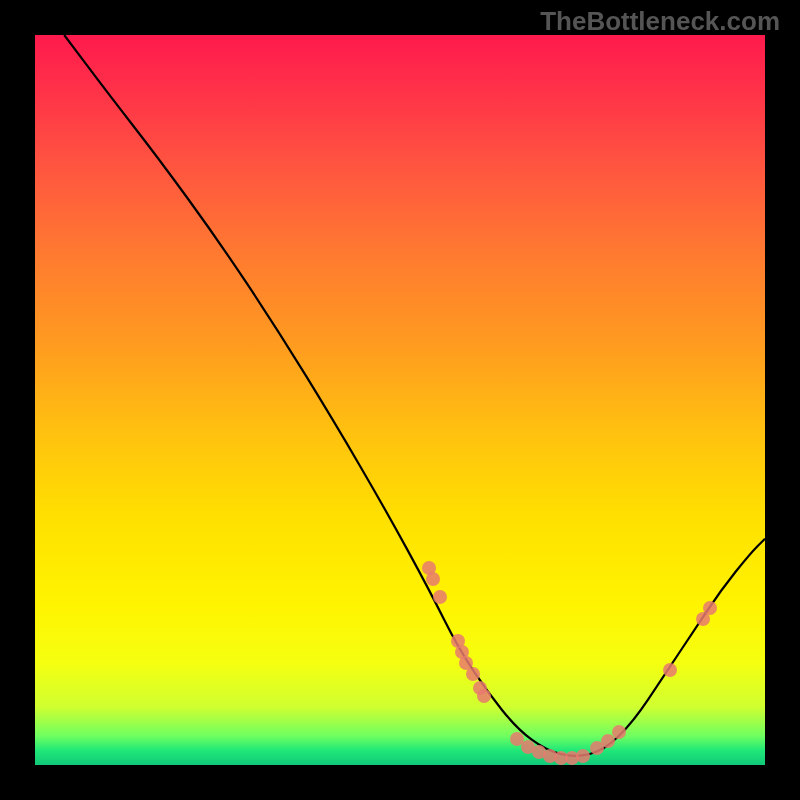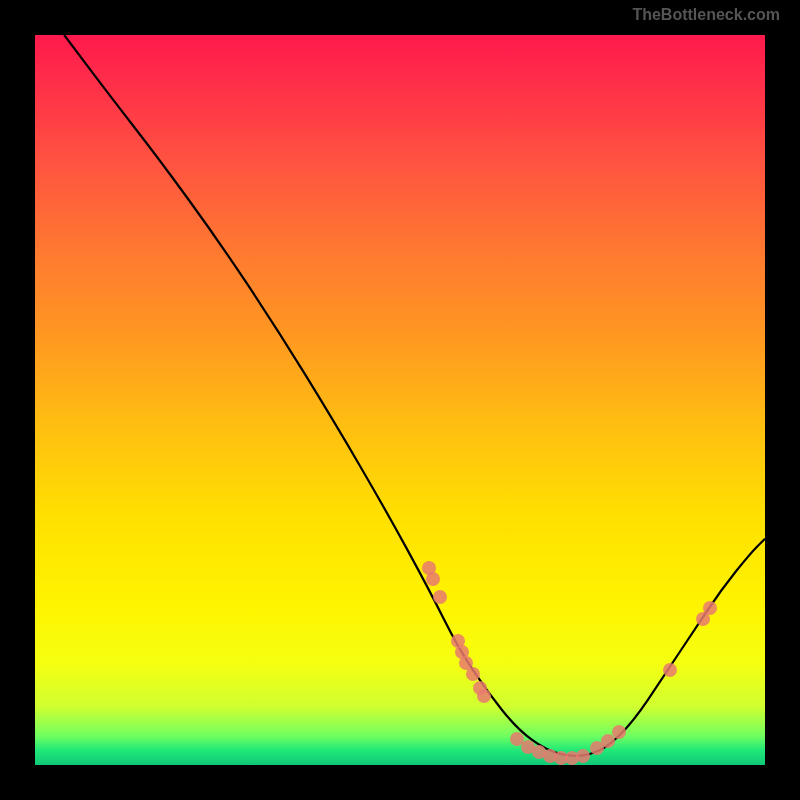--- a/index.html
+++ b/index.html
@@ -9,21 +9,21 @@
     background: #000;
     position: relative;
     font-family: Arial, sans-serif;
     overflow: hidden;
   }
   .watermark {
     position: absolute;
     top: 6px;
     right: 20px;
     color: #555;
-    font-size: 16px;
+    font-size: 26px;
     font-weight: bold;
     z-index: 10;
   }
   .plot-area {
     position: absolute;
     left: 35px;
     top: 35px;
     width: 730px;
     height: 730px;
     overflow: hidden;

